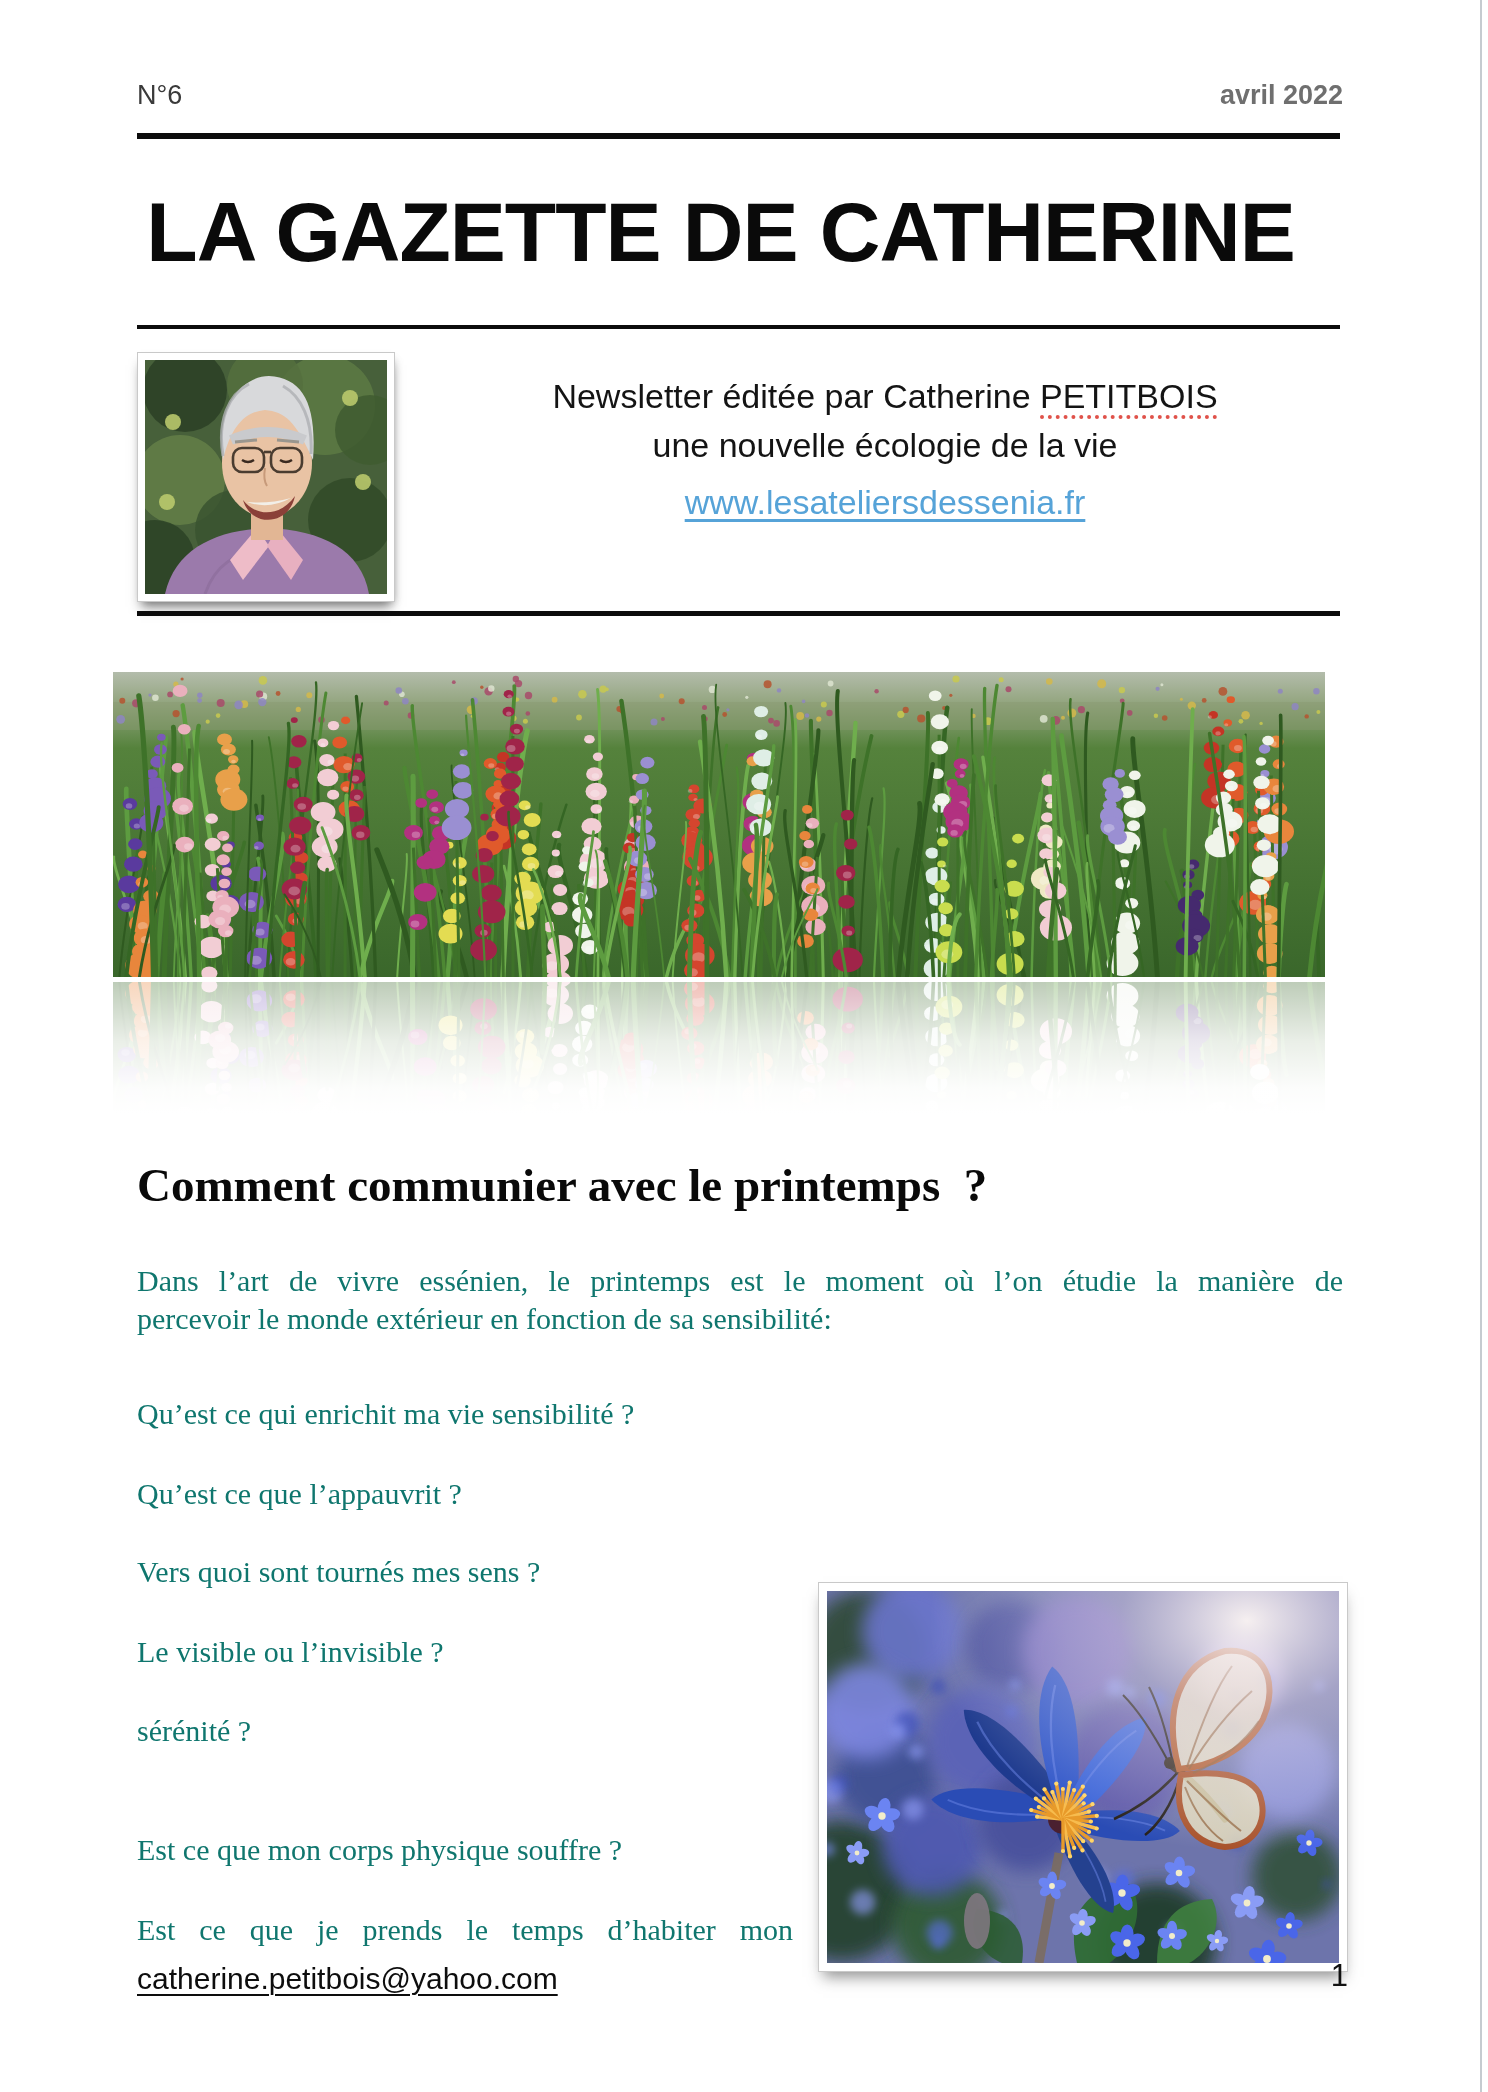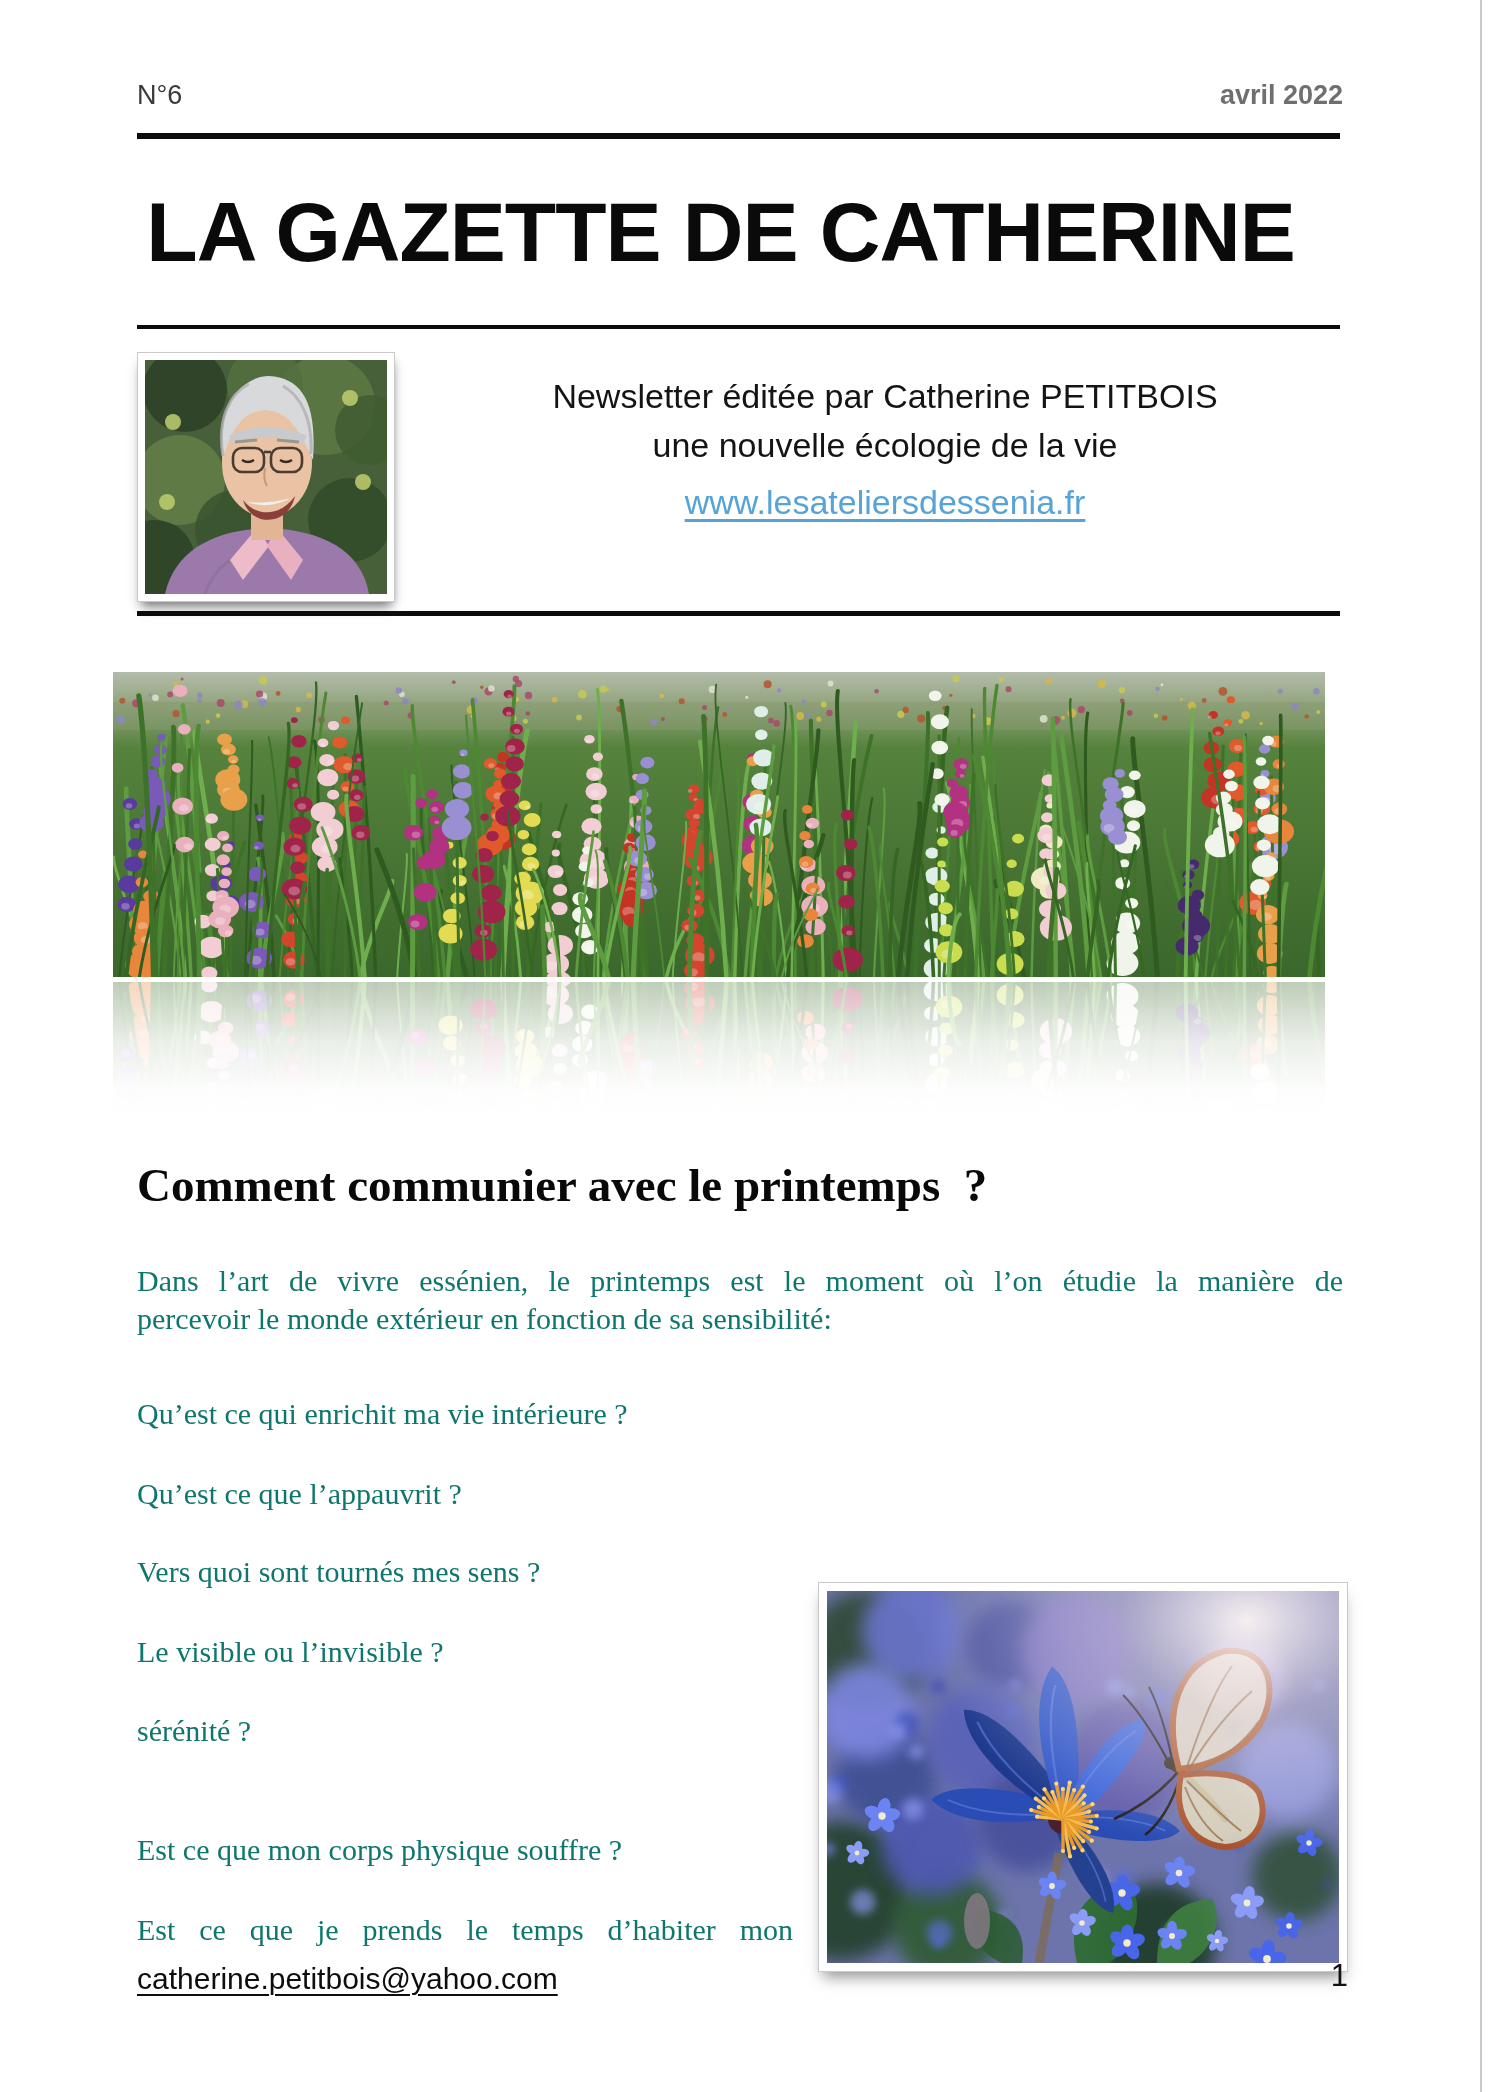--- a/index.html
+++ b/index.html
@@ -23,21 +23,21 @@
   .photo-frame { position:absolute; background:#ffffff; border:1px solid #c9c9c9;
                  box-shadow:0 9px 11px -4px rgba(40,40,40,.55), 3px 4px 8px -4px rgba(40,40,40,.25);
                  padding:7px; }
   .photo-frame .art { width:100%; height:100%; overflow:hidden; }
   .photo-frame svg { display:block; width:100%; height:100%; }
 
   .portrait { left:137px; top:352px; width:258px; height:250px; }
 
   .intro { position:absolute; left:430px; top:372px; width:910px; text-align:center;
            font-size:34px; line-height:49px; color:#141414; }
-  .spell { text-decoration-style:dotted;
+  .spell { text-decoration:underline; text-decoration-style:dotted;
            text-decoration-color:#e0524a; text-decoration-thickness:4px; text-underline-offset:7px; }
   .weblink { color:#56a3d8; text-decoration:underline; text-underline-offset:5px; cursor:pointer; }
   .intro .link-line { margin-top:8px; }
 
   .banner { position:absolute; left:113px; top:672px; width:1212px; height:305px; overflow:hidden; }
   .banner svg { display:block; width:100%; height:100%; }
   .banner-reflection { position:absolute; left:113px; top:982px; width:1212px; height:132px; overflow:hidden; }
   .banner-reflection .flip { width:1212px; height:305px; transform:scaleY(-1); transform-origin:50% 50%; opacity:.55; }
   .banner-reflection svg { display:block; width:1212px; height:305px; }
   .refl-fade { position:absolute; left:0; top:0; width:100%; height:100%;
@@ -2012,21 +2012,21 @@
     <div class="refl-fade"></div>
   </div>
 
   <div class="heading">Comment communier avec le printemps  ?</div>
 
   <div class="para serif-text">
     <div class="jl">Dans l’art de vivre essénien, le printemps est le moment où l’on étudie la manière de</div>
     <div>percevoir le monde extérieur en fonction de sa sensibilité:</div>
   </div>
 
-  <div class="q q1 serif-text">Qu’est ce qui enrichit ma vie intérieure ?</div>
+  <div class="q q1 serif-text">Qu’est ce qui enrichit ma vie sensibilité ?</div>
   <div class="q q2 serif-text">Qu’est ce que l’appauvrit ?</div>
   <div class="q q3 serif-text">Vers quoi sont tournés mes sens ?</div>
   <div class="q q4 serif-text">Le visible ou l’invisible ?</div>
   <div class="q q5 serif-text">
     <div>sérénité ?</div>
   </div>
   <div class="q q6 serif-text">Est ce que mon corps physique souffre ?</div>
   <div class="q q7 serif-text jl">Est ce que je prends le temps d’habiter mon</div>
 
   <div class="photo-frame butterfly">

